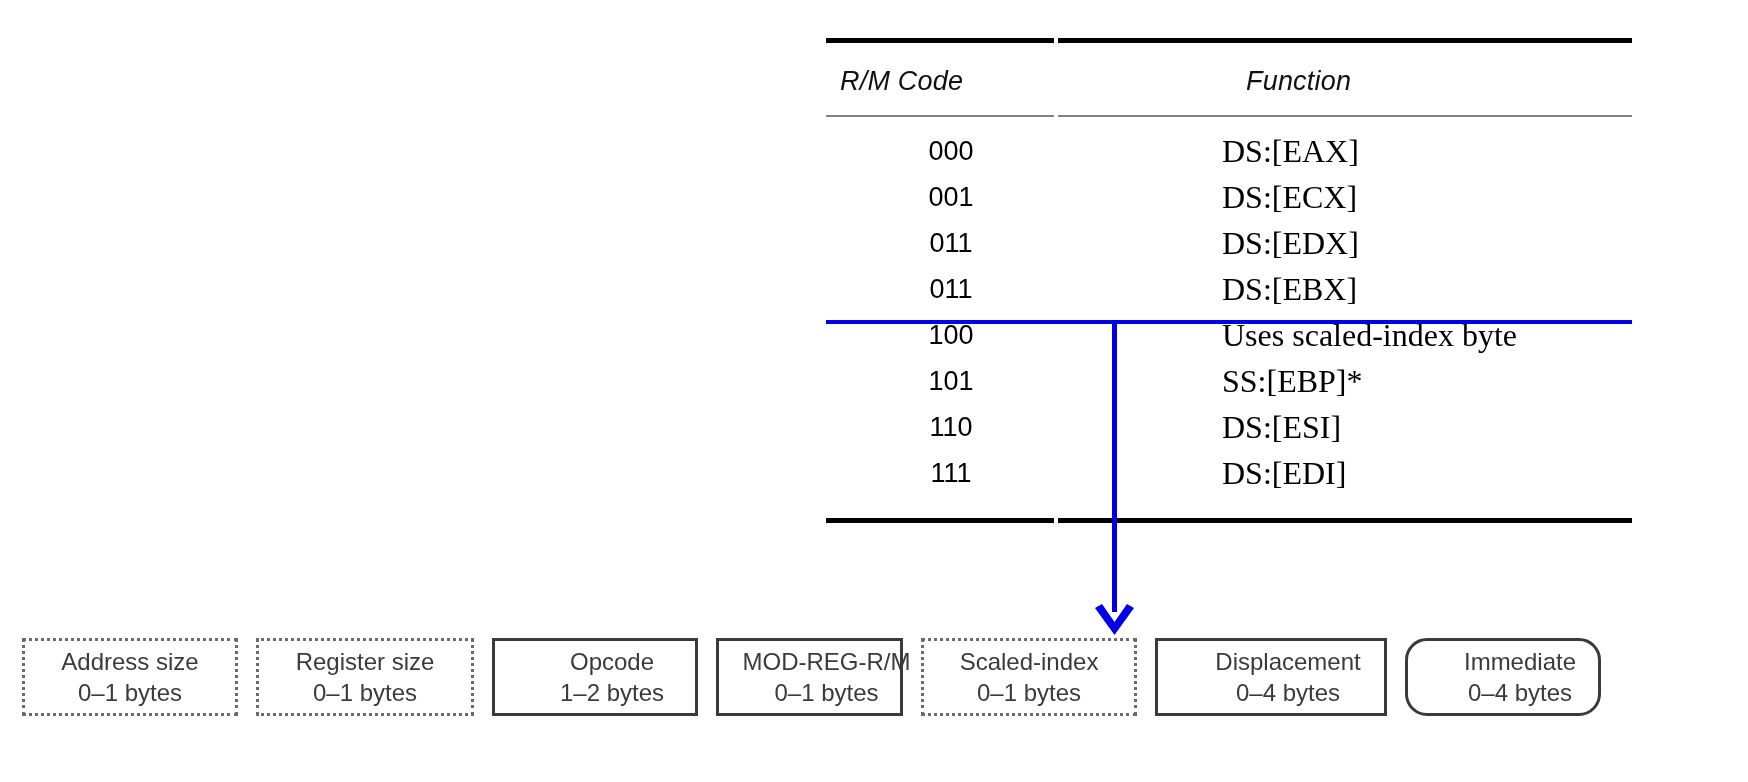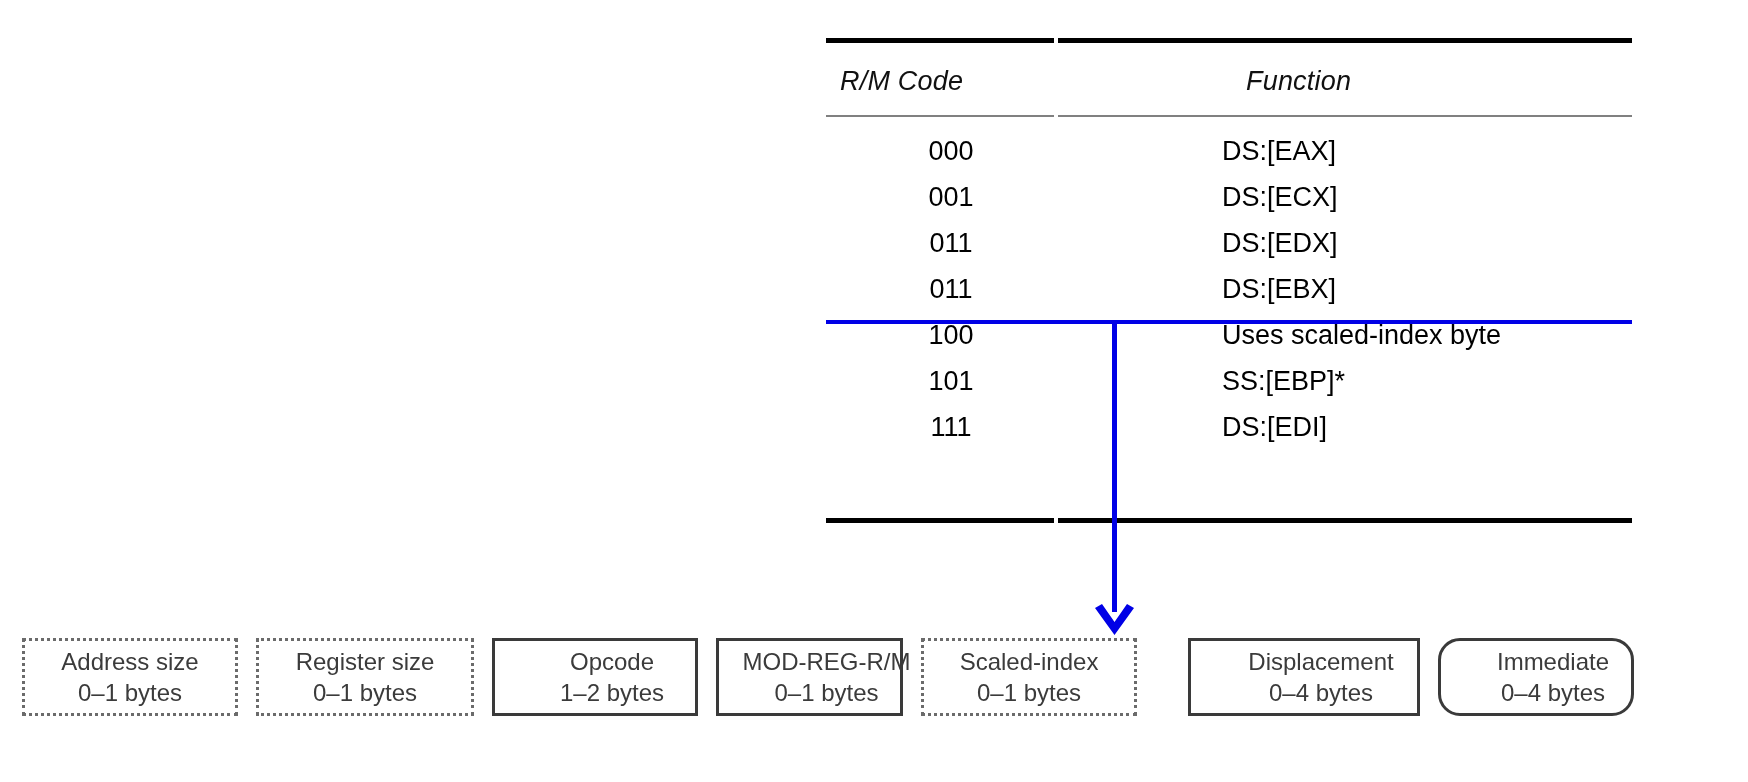--- a/index.html
+++ b/index.html
@@ -40,22 +40,22 @@
   #tbody{position:absolute;top:98px;left:0;width:806px;}
   .trow{
     position:relative;height:46px;
   }
   .cell-code{
     position:absolute;left:0;width:250px;text-align:center;
     font-size:27px;line-height:46px;white-space:nowrap;color:#000;
   }
   .cell-fn{
     position:absolute;left:250px;
-    font-size:27px;line-height:46px;white-space:nowrap;color:#000;
-    width:556px;text-align:left;padding-left:146px;box-sizing:border-box;
+    font-size:32px;line-height:46px;white-space:nowrap;color:#000;
+    width:556px;text-align:left;padding-left:146px;box-sizing:border-box;font-family:Liberation Serif, serif;
   }
 
   
   #blue-hline{
     position:absolute;left:826px;top:320px;width:806px;height:4px;
     background:#0000e6;
   }
   
   #blue-stem{
     position:absolute;left:1112px;top:324px;width:5px;height:288px;
@@ -90,21 +90,21 @@
     padding-left:44px;
   }
   .byte-label{display:block;text-align:center;}
   .byte-size{display:block;}
 
   .w-address{width:216px;}
   .w-register{width:218px;}
   .w-opcode{width:206px;}
   .w-modregrm{width:187px;}
   .w-scaled{width:216px;}
-  .w-displacement{width:232px;margin-left:33px;}
+  .w-displacement{width:232px;}
   .w-immediate{width:196px;}
 </style>
 </head>
 <body>
 
 <div id="rm-table">
 
   <div class="rule-row rule-thick" id="rule-top">
     <div class="rule-seg-left"></div>
       <div class="rule-seg-gap"></div>
@@ -139,20 +139,24 @@
       <div class="cell-code">011</div>
       <div class="cell-fn">DS:[EBX]</div>
     </div>
     <div class="trow">
       <div class="cell-code">100</div>
       <div class="cell-fn">Uses scaled-index byte</div>
     </div>
     <div class="trow">
       <div class="cell-code">101</div>
       <div class="cell-fn">SS:[EBP]*</div>
+    </div>
+    <div class="trow">
+      <div class="cell-code">110</div>
+      <div class="cell-fn">DS:[ESI]</div>
     </div>
     <div class="trow">
       <div class="cell-code">111</div>
       <div class="cell-fn">DS:[EDI]</div>
     </div>
   </div>
 
   <div class="rule-row rule-thick" id="rule-bottom">
     <div class="rule-seg-left"></div>
       <div class="rule-seg-gap"></div>

